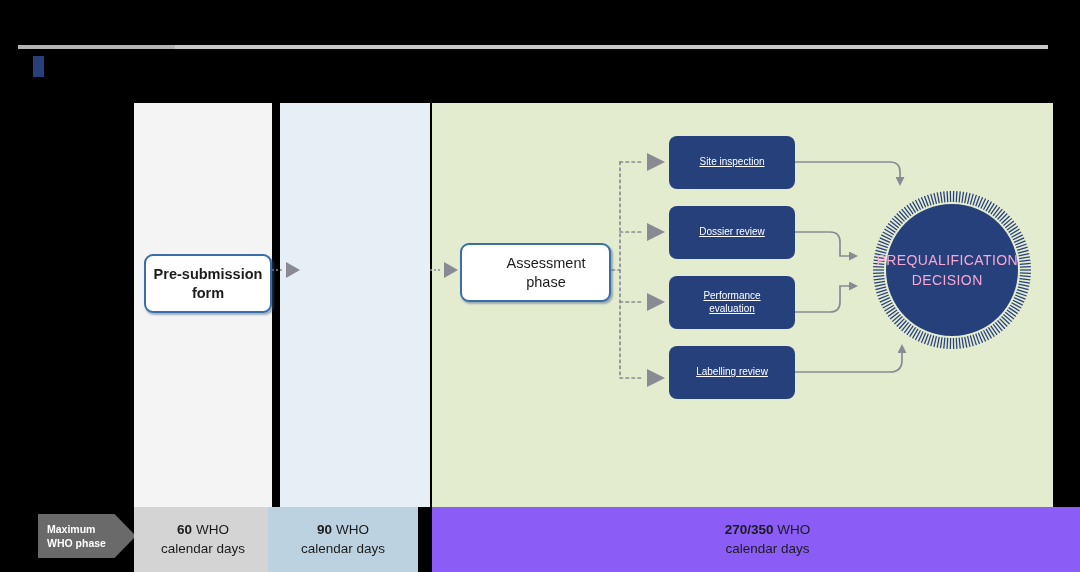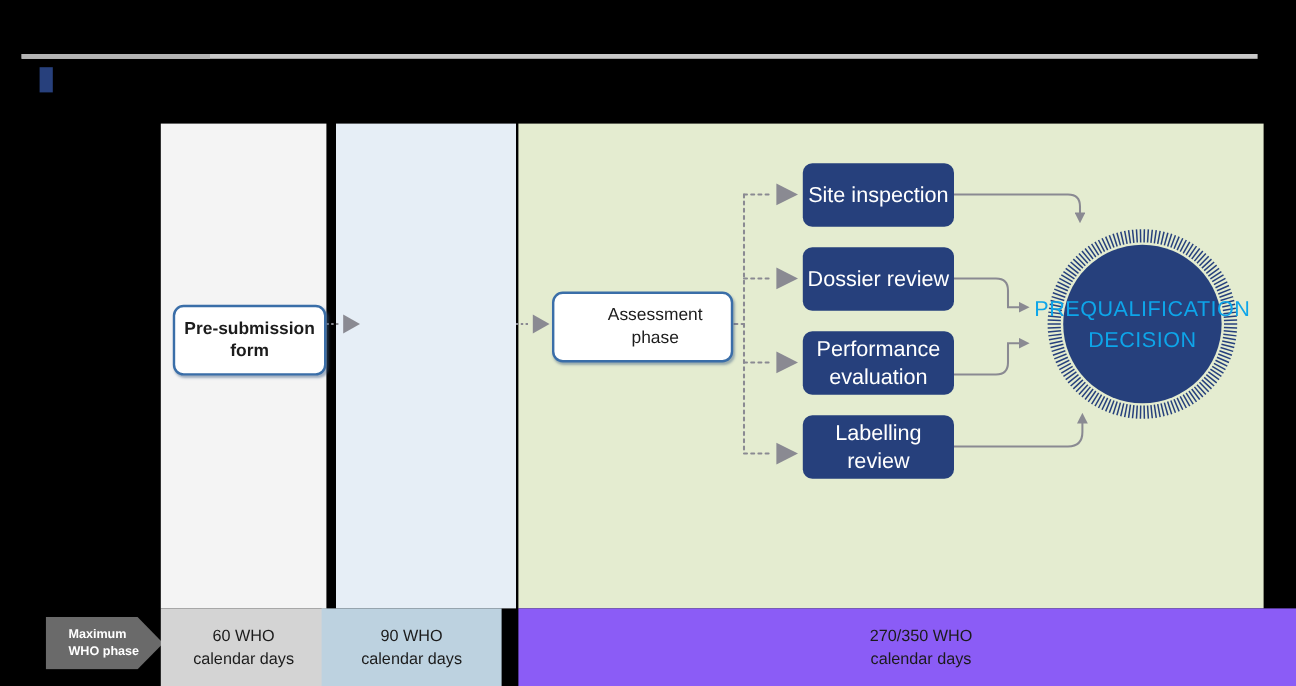--- a/index.html
+++ b/index.html
@@ -21,49 +21,49 @@
   .col2{left:280px;width:150px;height:404px;background:#e6eef6;}
   .col3{left:432px;width:621px;height:404px;background:#e4ecd0;}
 
   
   .foot{position:absolute;top:507px;height:65px;
         display:flex;align-items:center;justify-content:center;text-align:center;}
   .foot1{left:134px;width:138px;background:#d4d4d4;}
   .foot2{left:268px;width:150px;background:#bdd2e0;}
   .foot3{left:432px;width:671px;background:#8b5cf6;}
   .foot .txt{font-size:13.5px;color:#1b1b1b;line-height:1.35;}
-  .foot .txt b{font-weight:normal;margin-top:16px;}
+  .foot .txt b{font-weight:bold;margin-top:16px;}
 
   .maxchip{position:absolute;left:38px;top:514px;width:98px;height:44px;
            background:#6a6a6a;color:#fff;font-size:10.5px;font-weight:bold;
            line-height:1.35;display:flex;align-items:center;
-           padding-left:19px;box-sizing:border-box;
+           padding-left:9px;box-sizing:border-box;
            clip-path:polygon(0 0, 78% 0, 100% 50%, 78% 100%, 0 100%);}
 
   
   .wbox{position:absolute;background:#fff;border:2px solid #3a6ea8;
         border-radius:9px;display:flex;align-items:center;justify-content:center;
         text-align:center;color:#1c1c1c;font-size:14.5px;line-height:1.28;
         box-shadow:1.5px 2px 2px rgba(60,90,130,.45);}
   .wbox1{left:144px;top:243px;width:124px;height:55px;font-weight:bold;margin-top:11px;}
   .wbox2{left:300px;top:243px;width:128px;height:55px;}
   .wbox3{left:460px;top:243px;width:126px;height:55px;padding-left:21px;}
 
   
   .nbox{position:absolute;left:669px;width:126px;height:53px;background:#26407c;
         border-radius:8px;display:flex;align-items:center;justify-content:center;
-        text-align:center;color:#fff;font-size:18px;line-height:1.25;}
+        text-align:center;color:#fff;font-size:10px;line-height:1.25;text-decoration:underline;}
   .nb1{top:136px;} .nb2{top:206px;} .nb3{top:276px;} .nb4{top:346px;}
 
   
   .circwrap{position:absolute;left:872px;top:190px;width:160px;height:160px;}
   .circ{position:absolute;left:14px;top:14px;width:132px;height:132px;
         border-radius:50%;background:#26407c;
-        display:flex;align-items:center;justify-content:center;text-align:center;
-        color:#0ea5e9;font-size:18px;line-height:1.45;letter-spacing:.4px;z-index:2;}
+        display:flex;align-items:center;justify-content:flex-end;text-align:center;
+        color:#f9a8d4;font-size:14px;line-height:1.45;letter-spacing:.4px;z-index:2;}
 
   svg.layer{position:absolute;left:0;top:0;width:1080px;height:572px;
             pointer-events:none;}
 </style>
 </head>
 <body>
 
 <div id="stage">
 
   <div class="hdr-rule"></div>

